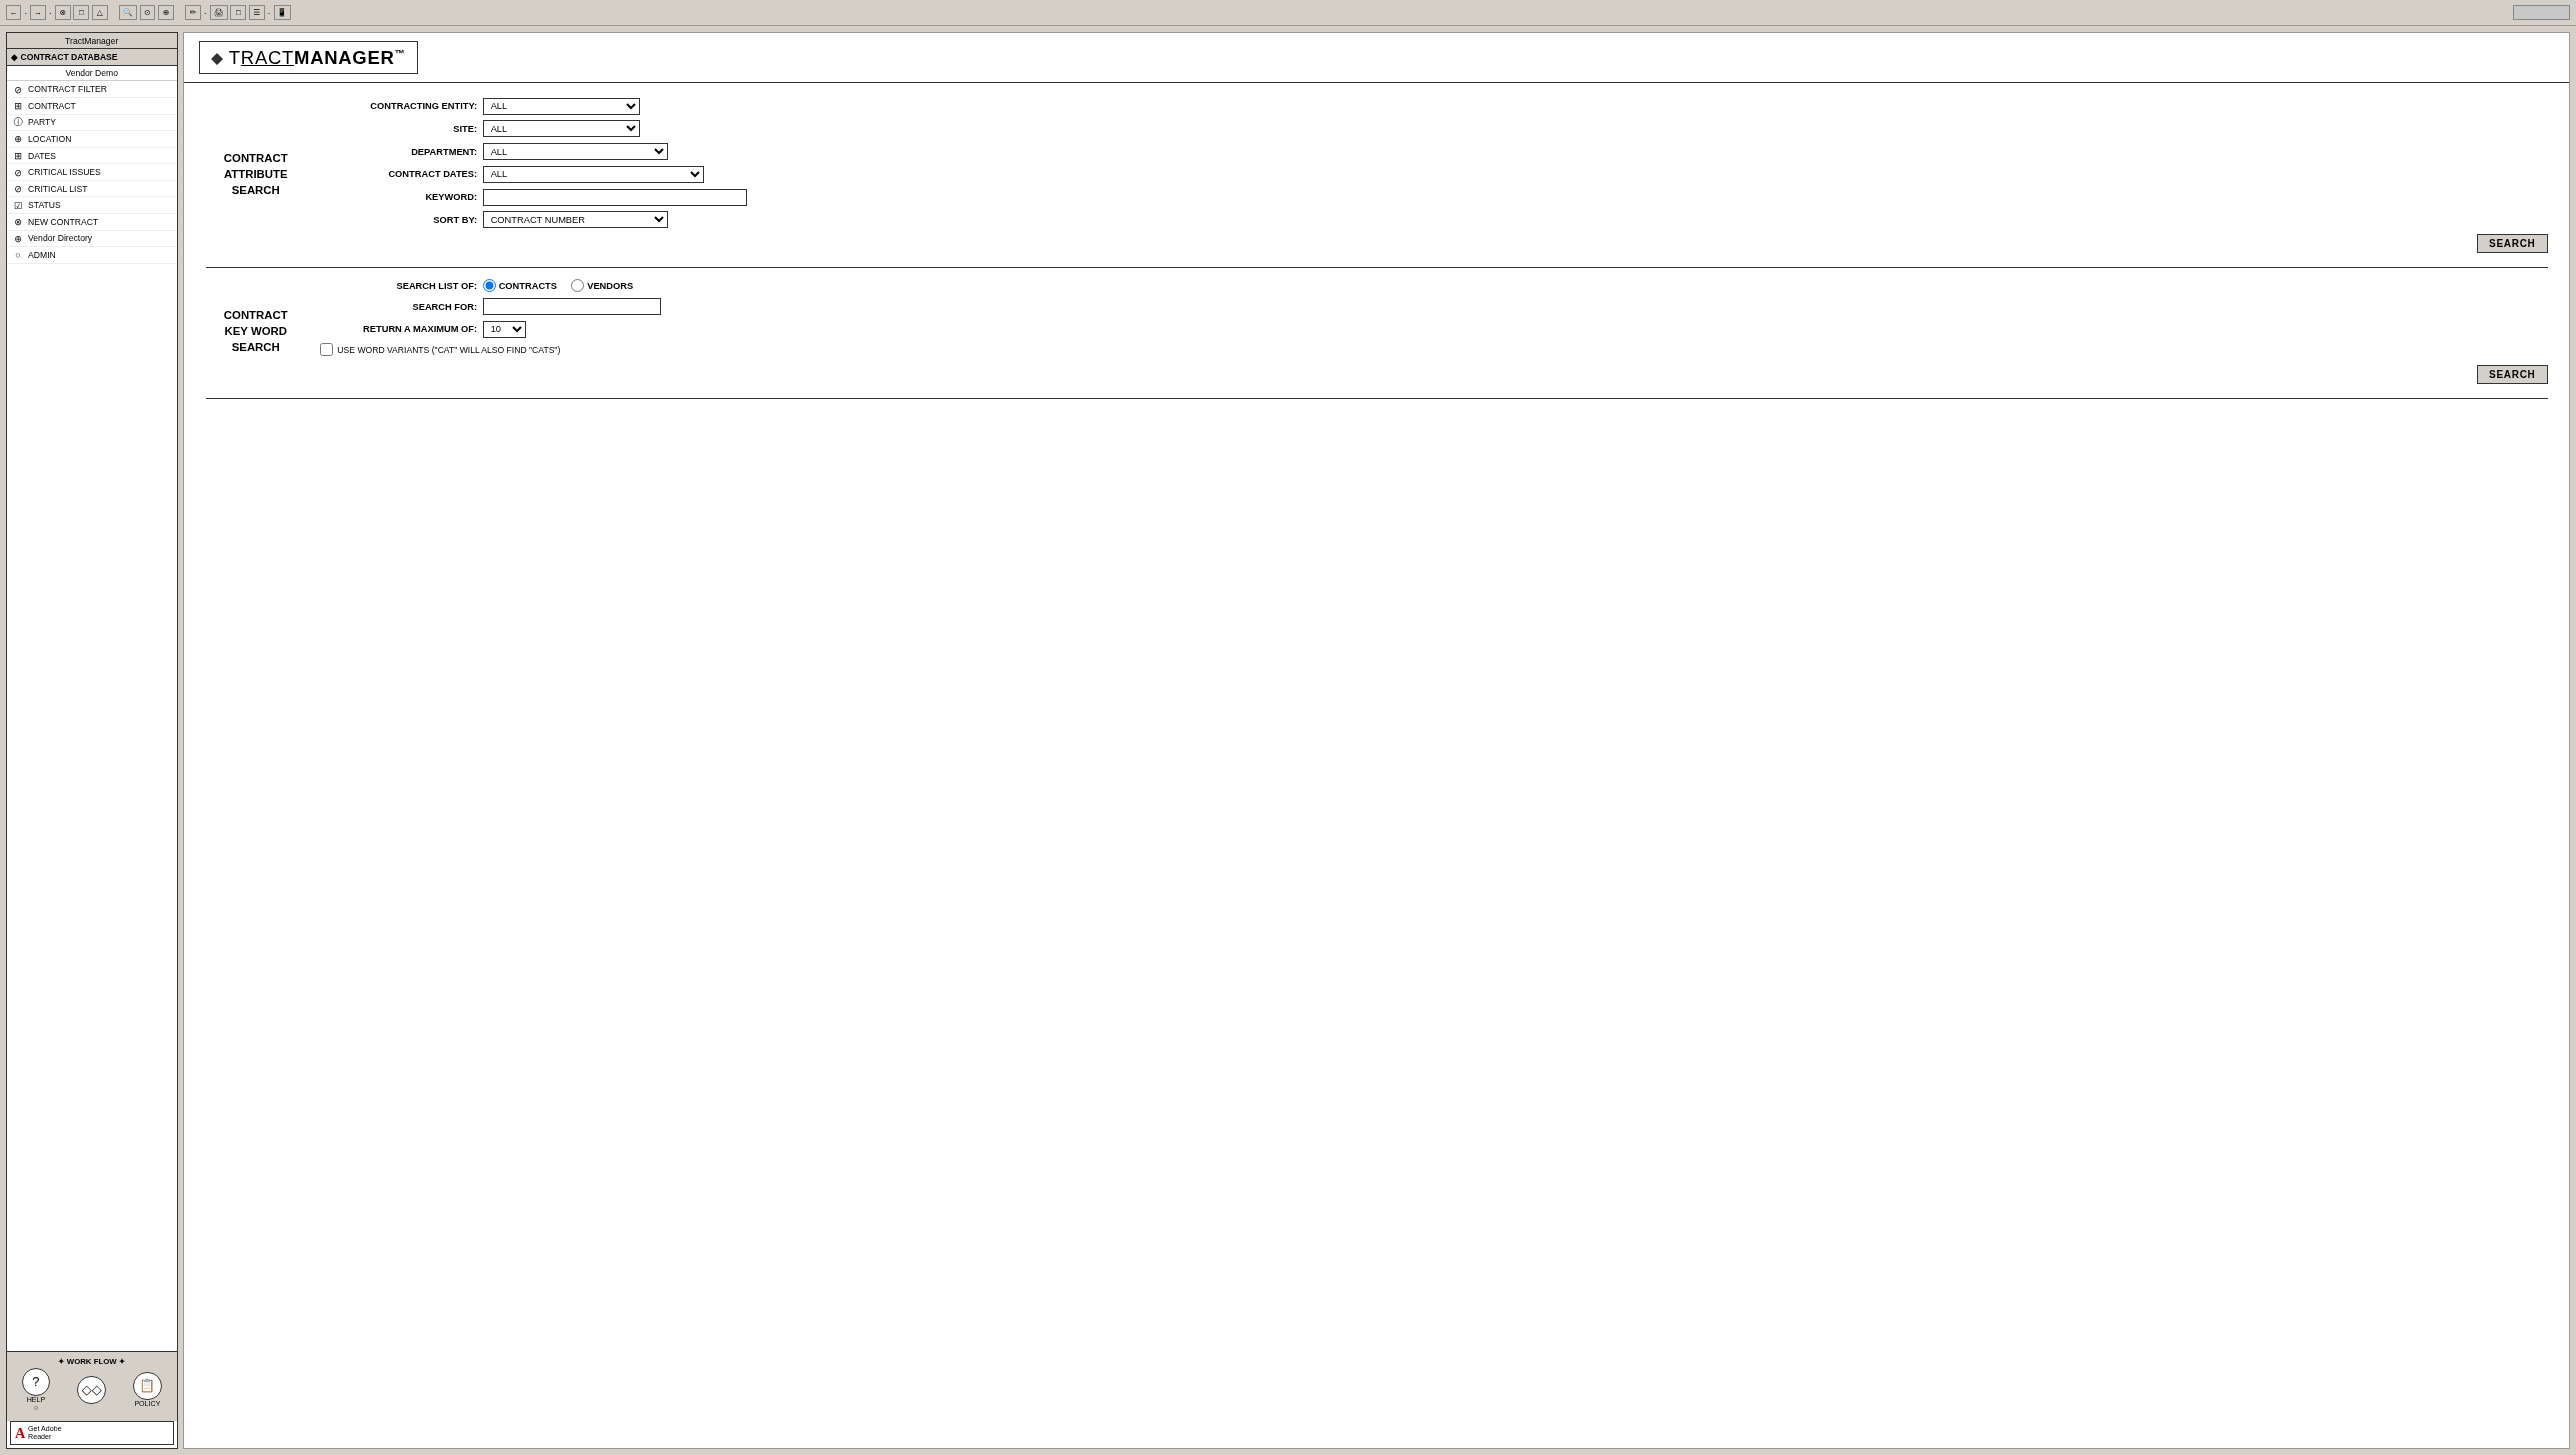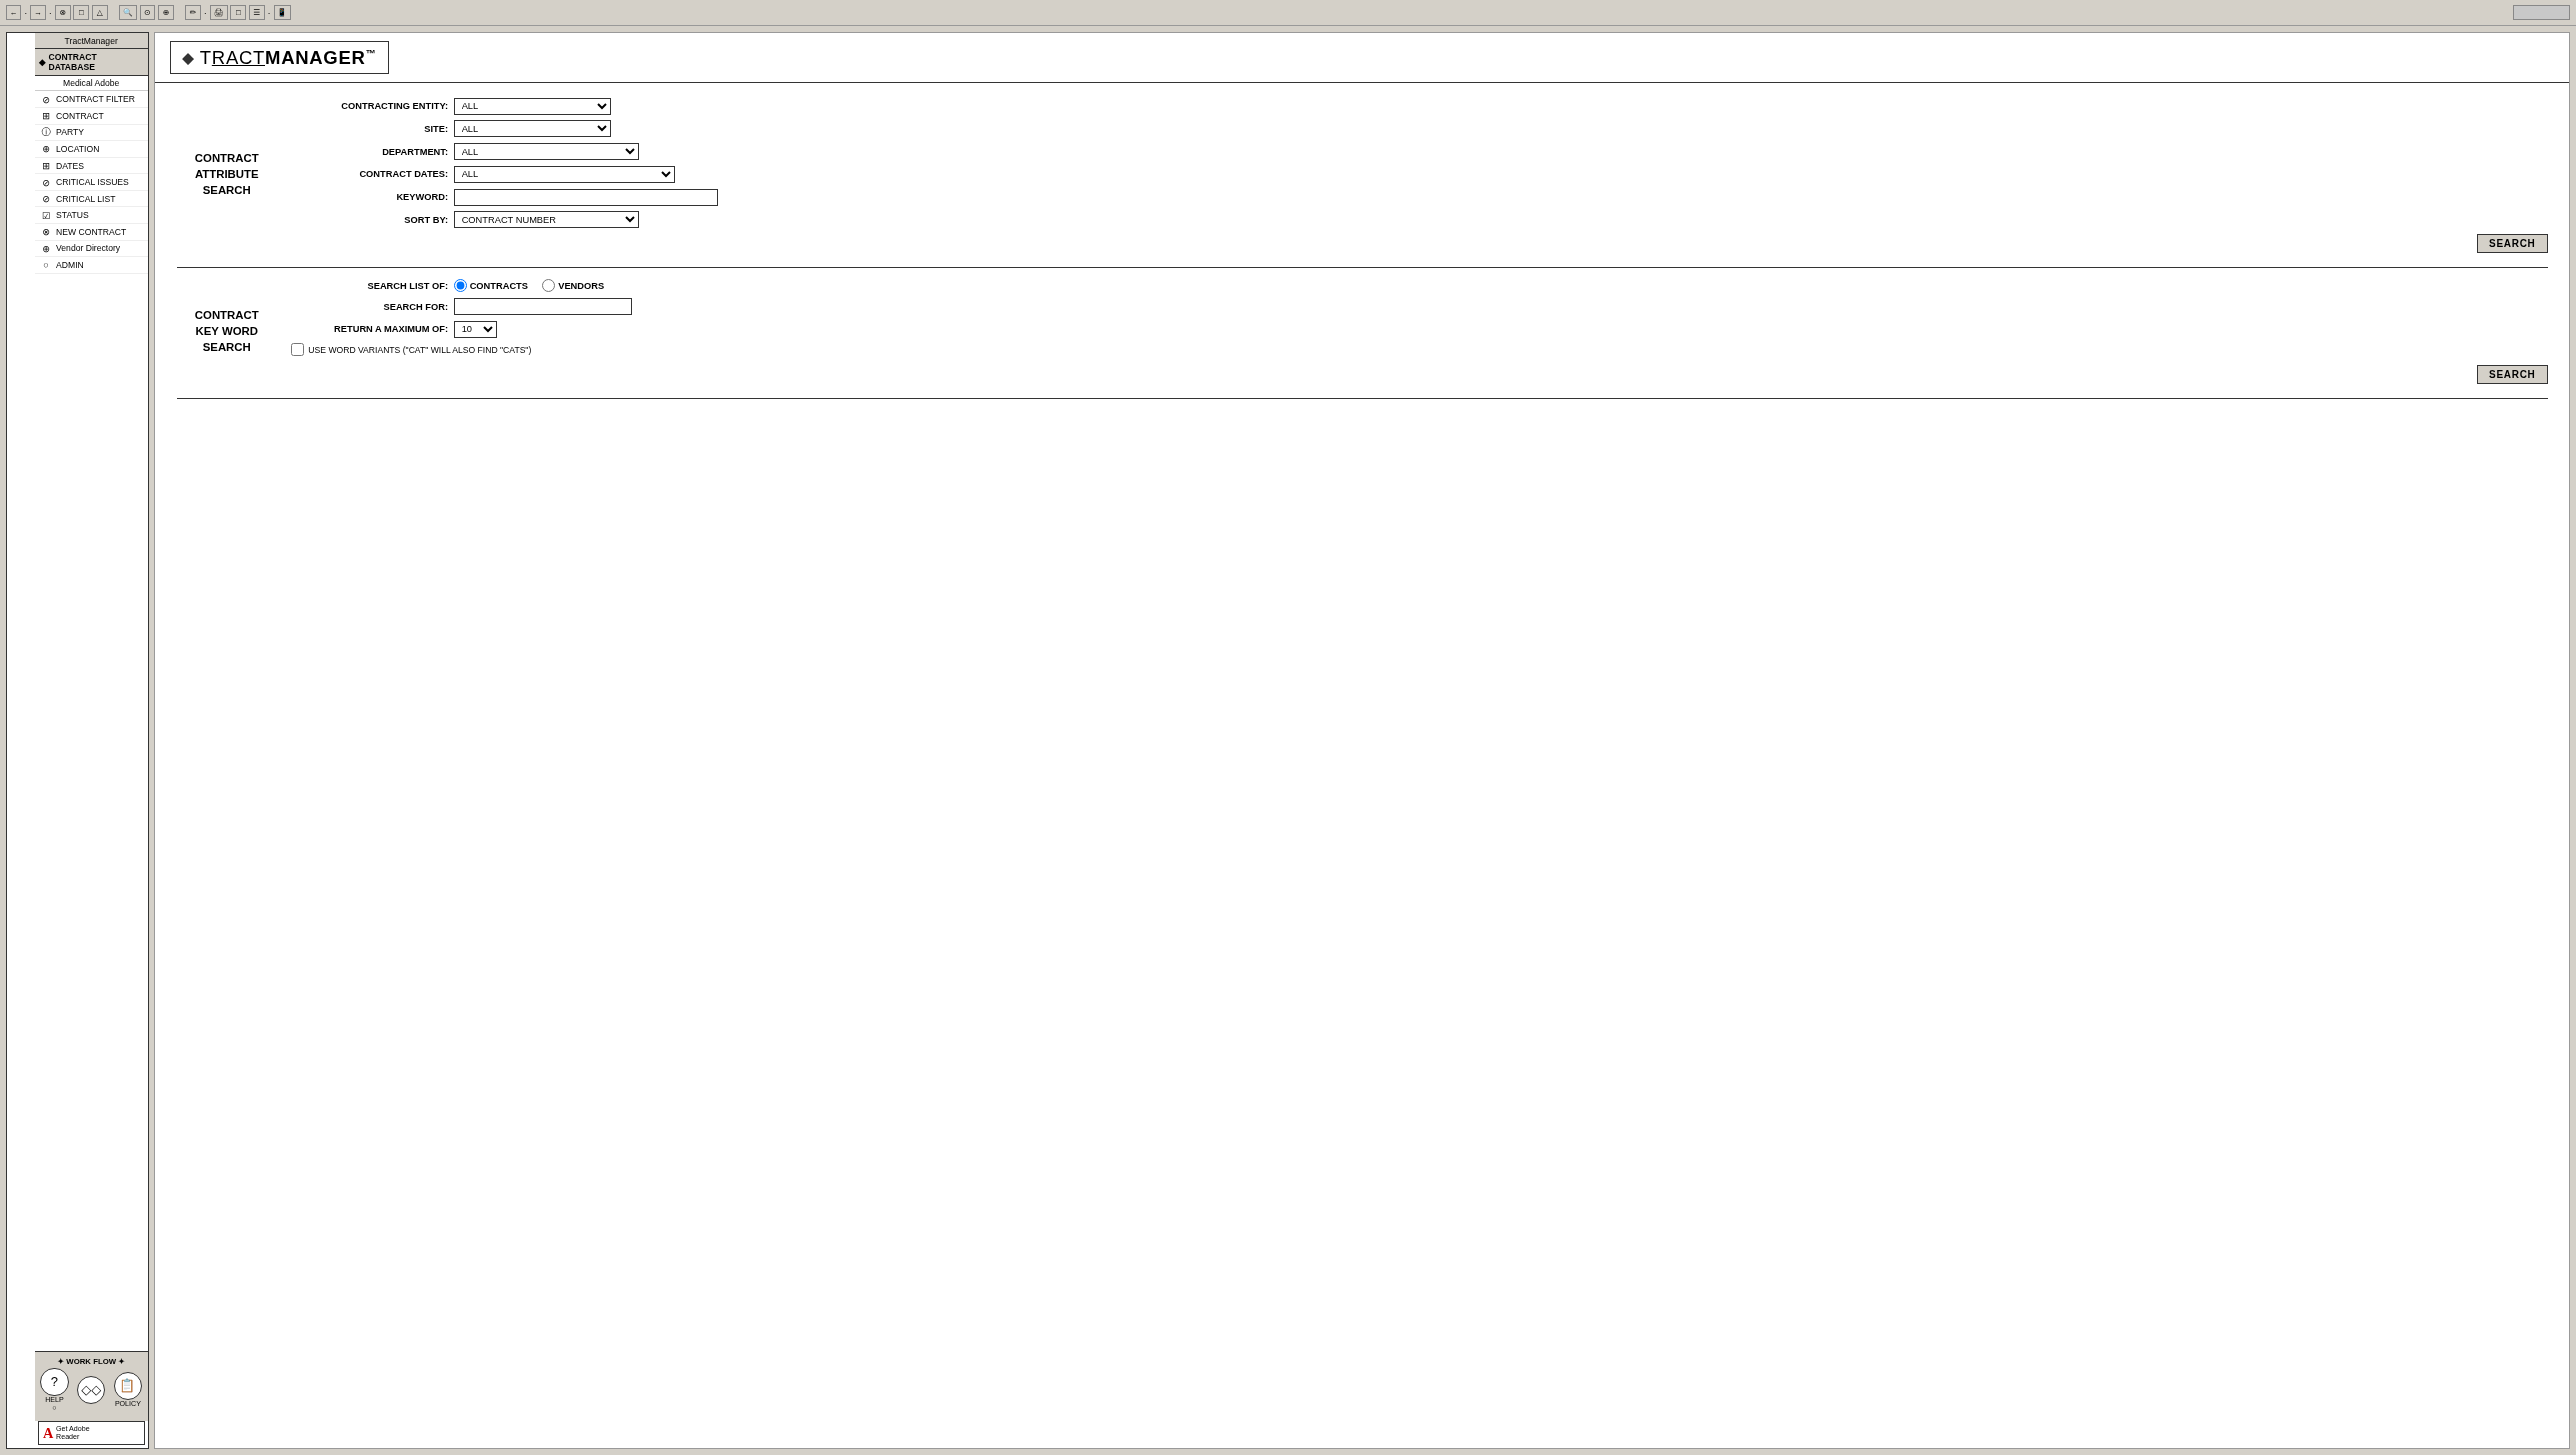--- a/index.html
+++ b/index.html
@@ -46,27 +46,26 @@
     
     .main-layout {
       display: flex;
       padding: 5.7px;
       gap: 5.7px;
       height: calc(100vh - 26px);
     }
 
     
     .sidebar {
-      width: 143px;
+      width: 172px;
       border: 1.4px solid #333;
       background: #fff;
       display: flex;
       flex-direction: column;
       flex-shrink: 0;
-      padding-left: 28px;
     }
     .sidebar-title {
       background: #d4d0c8;
       text-align: center;
       padding: 2.9px;
       font-size: 8.6px;
       border-bottom: 0.7px solid #333;
     }
     .sidebar-db {
       background: #d4d0c8;
@@ -357,21 +356,21 @@
 </div>
 
 <div class="main-layout">
 
   <div class="sidebar">
     <div class="sidebar-title">TractManager</div>
     <div class="sidebar-db">
       <span>◆</span>
       <span>CONTRACT DATABASE</span>
     </div>
-    <div class="sidebar-demo">Medical Adobe</div>
+    <div class="sidebar-demo">Vendor Demo</div>
     <div class="sidebar-nav">
 
       <div class="nav-item">
         <span class="nav-icon">⊘</span>
         <span>CONTRACT FILTER</span>
       </div>
       <div class="nav-item">
         <span class="nav-icon">⊞</span>
         <span>CONTRACT</span>
       </div>

